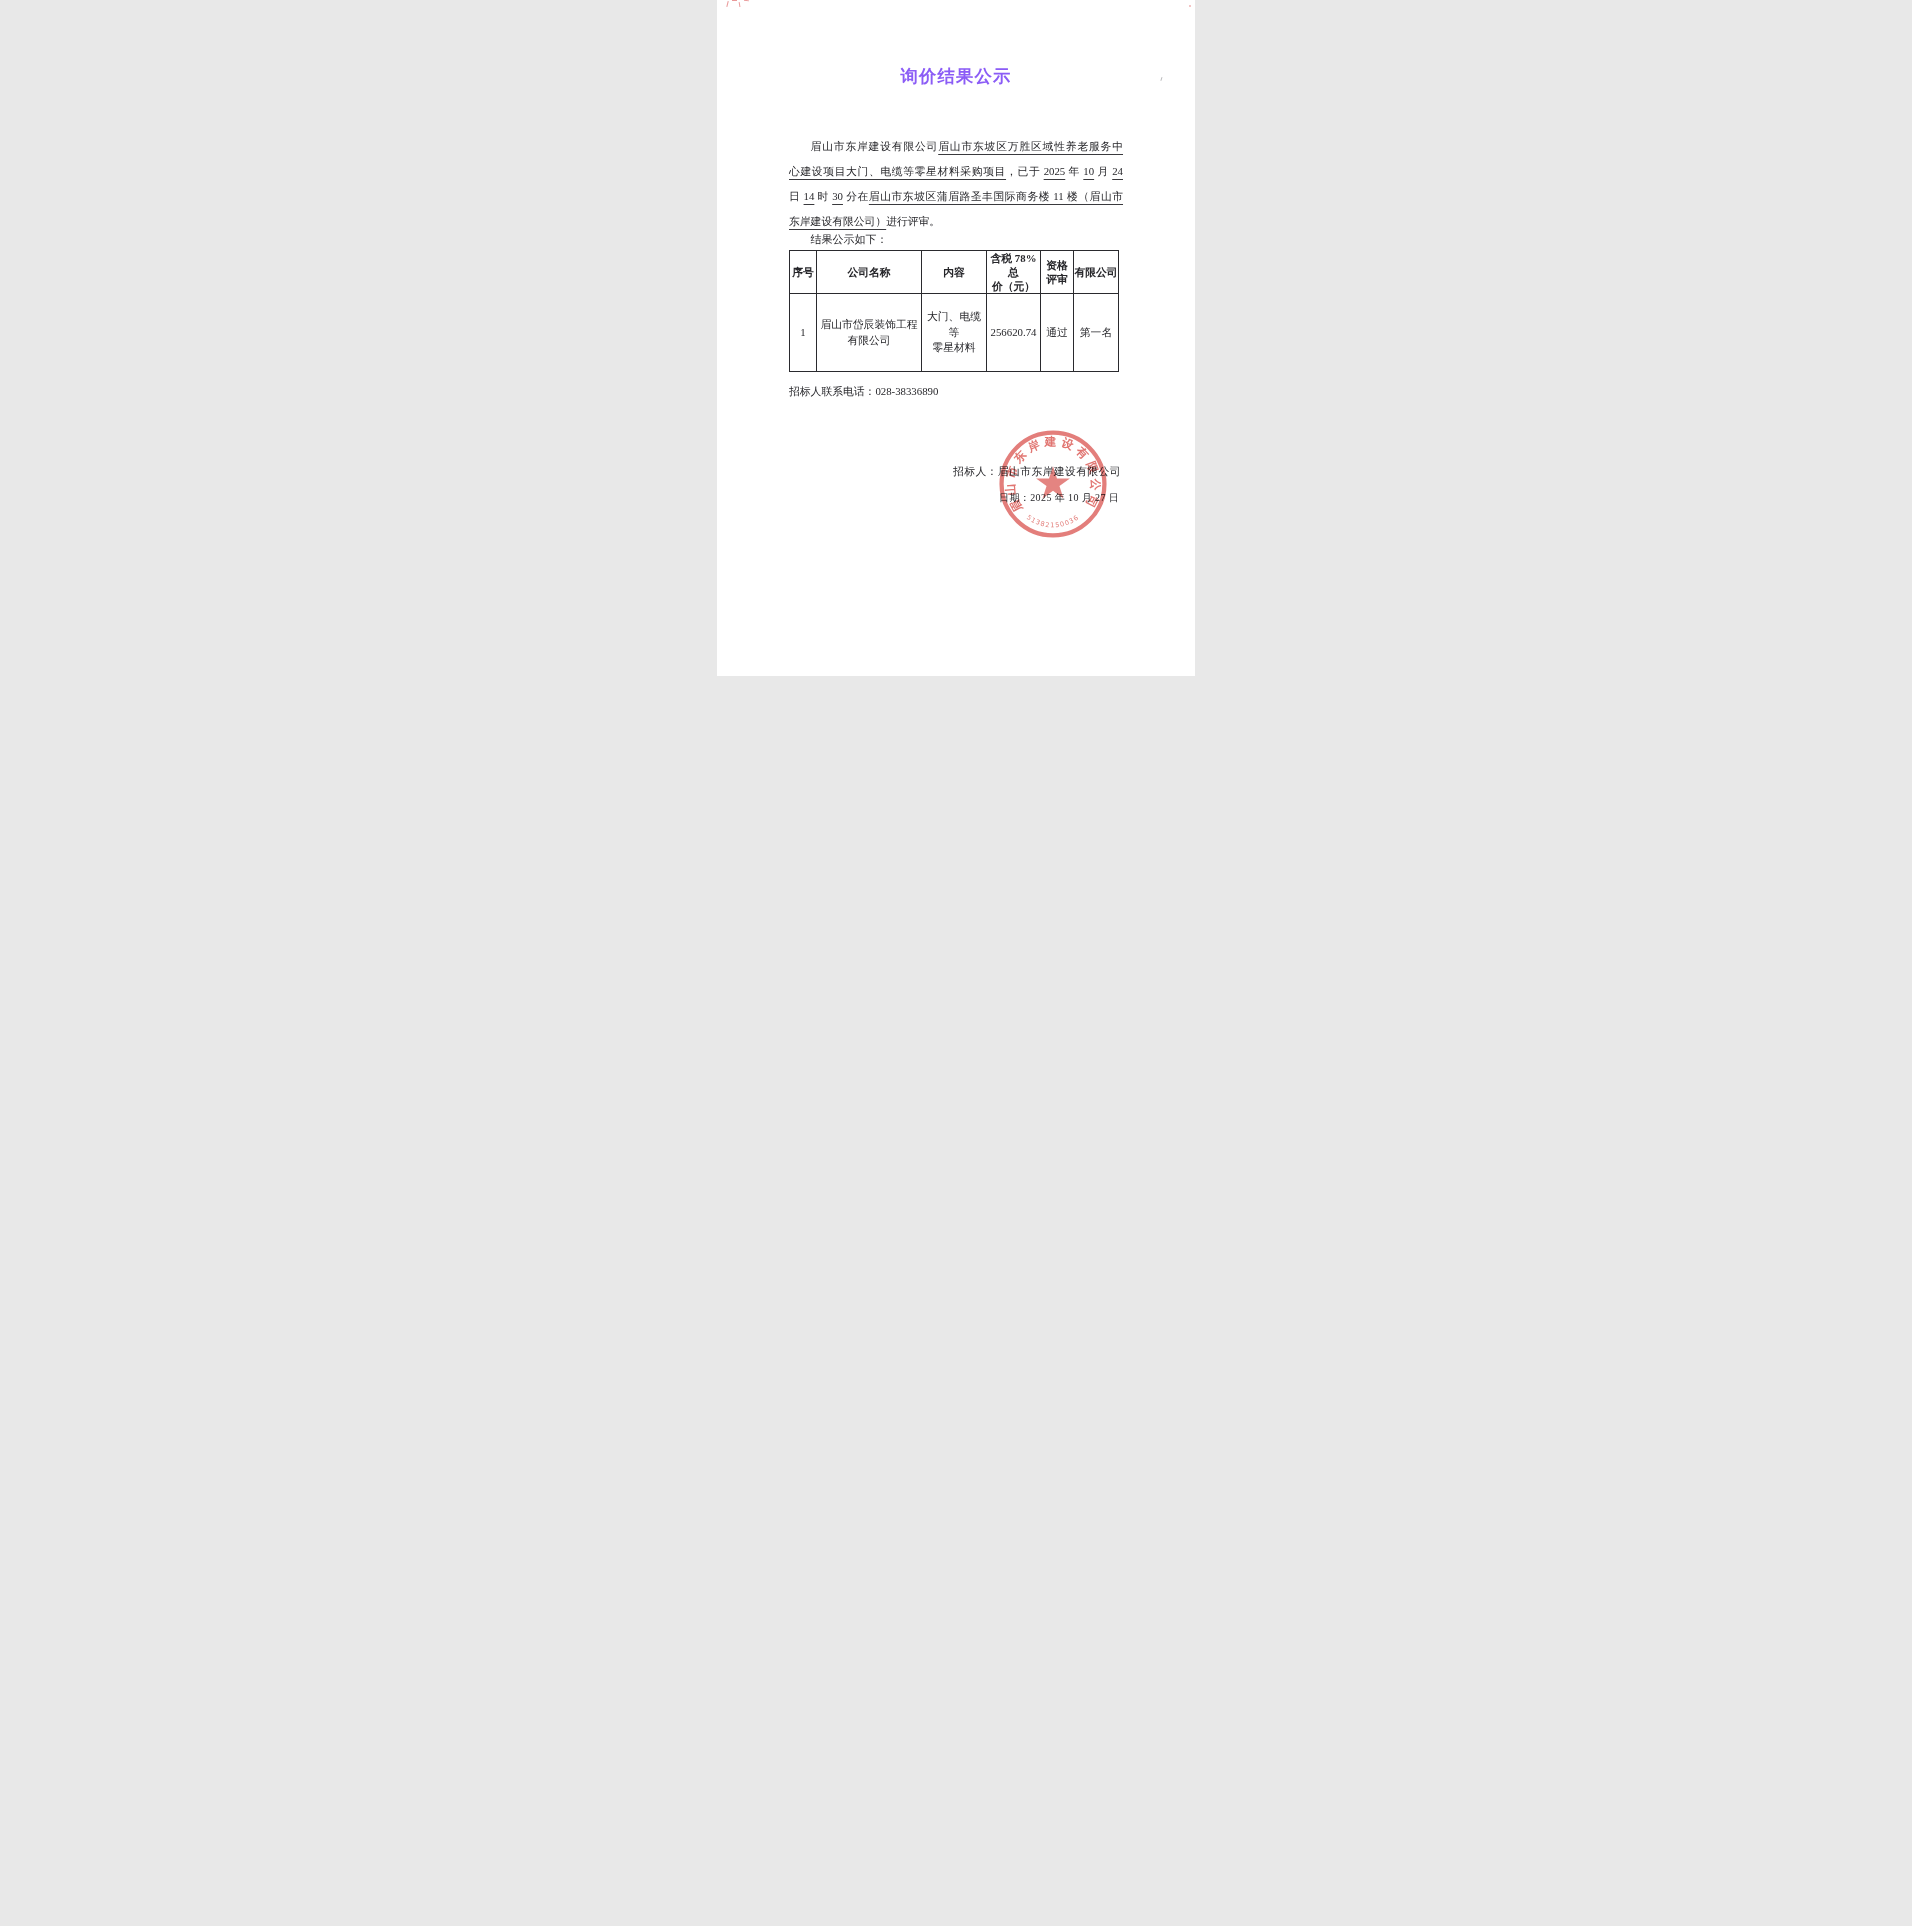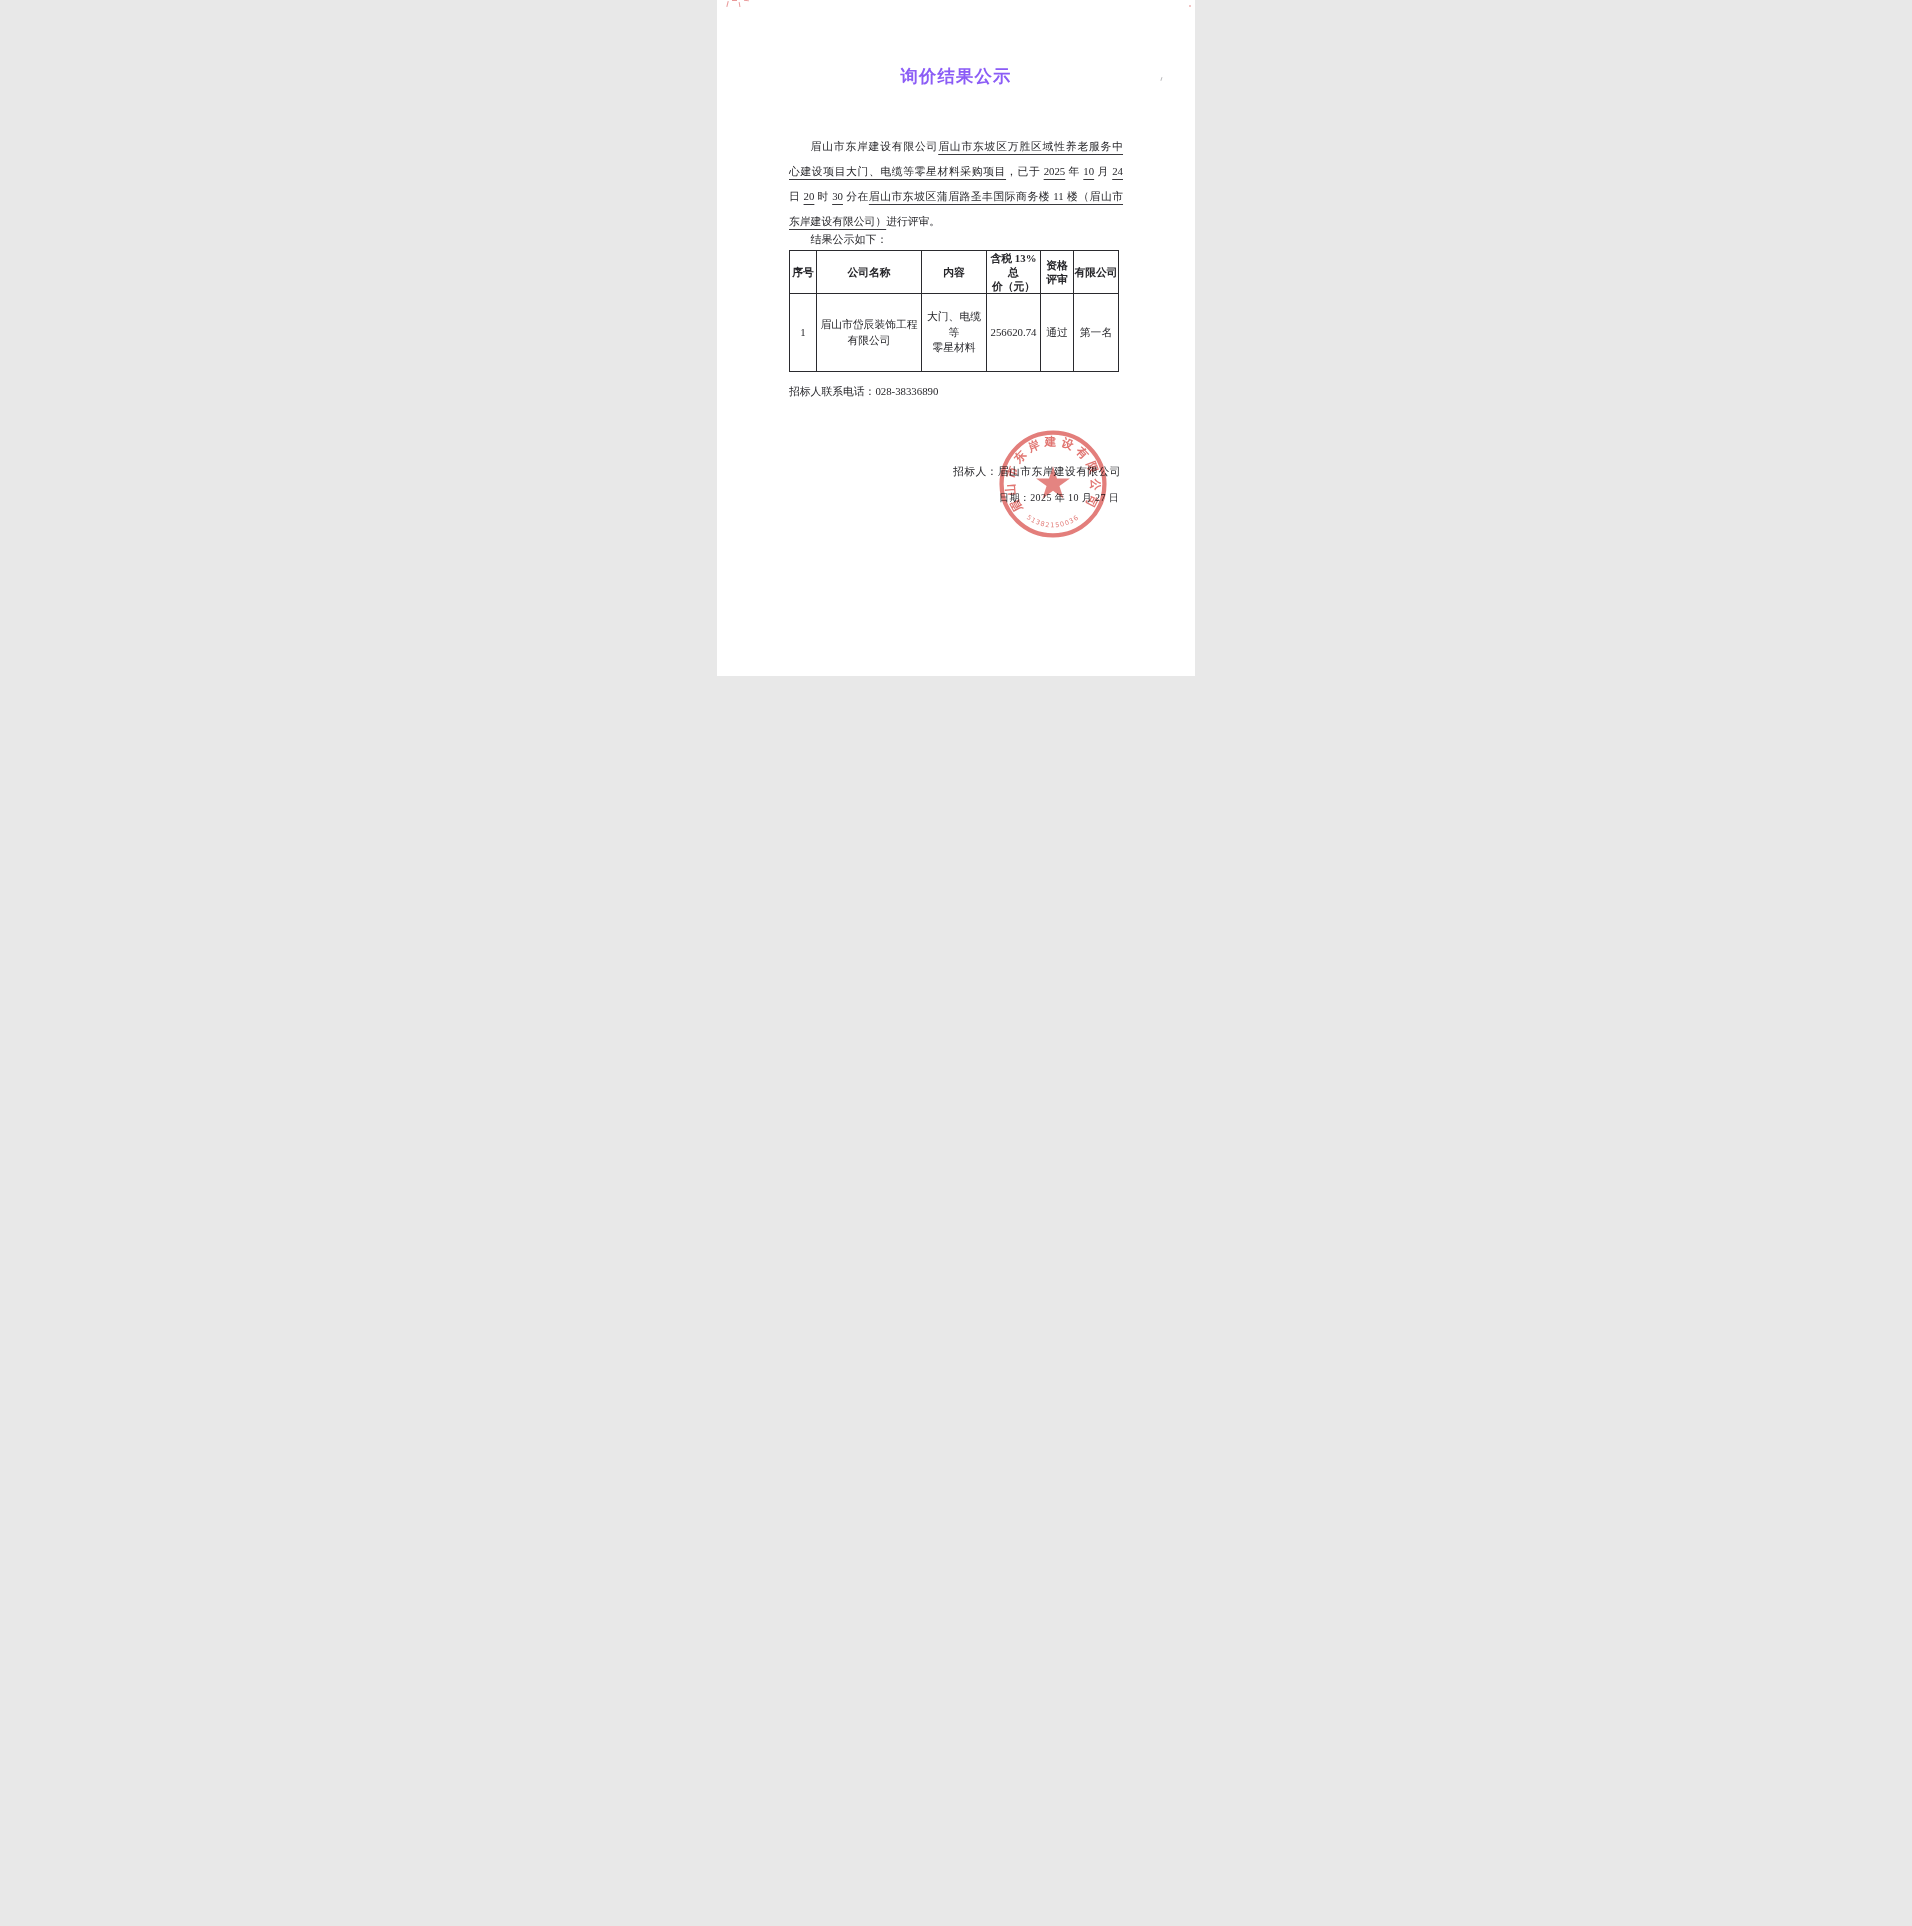--- a/index.html
+++ b/index.html
@@ -73,41 +73,41 @@
 </head>
 <body>
 
 <div class="page">
 
   <div class="title">询价结果公示</div>
 
   <div class="para" id="para">
       <div class="pline j ind"><span>眉山市东岸建设有限公司</span><span class="u">眉山市东坡区万胜区域性养老服务中</span></div>
       <div class="pline j"><span class="u">心建设项目大门、电缆等零星材料采购项目</span><span>，已于 </span><span class="u">2025</span><span> 年 </span><span class="u">10</span><span> 月 </span><span class="u">24</span></div>
-      <div class="pline j"><span>日 </span><span class="u">20</span><span> 时 </span><span class="u">30</span><span> 分在</span><span class="u">眉山市东坡区蒲眉路圣丰国际商务楼 11 楼（眉山市</span></div>
+      <div class="pline j"><span>日 </span><span class="u">14</span><span> 时 </span><span class="u">30</span><span> 分在</span><span class="u">眉山市东坡区蒲眉路圣丰国际商务楼 11 楼（眉山市</span></div>
       <div class="pline"><span class="u">东岸建设有限公司）</span><span>进行评审。</span></div>
     </div>
 
   <div class="intro">结果公示如下：</div>
 
   <table class="tbl">
     <colgroup>
       <col style="width:27px">
         <col style="width:105px">
         <col style="width:65px">
       <col style="width:54px">
         <col style="width:33px">
         <col style="width:45px">
     </colgroup>
     <thead>
       <tr id="thr">
           <th>序号</th>
           <th>公司名称</th>
           <th>内容</th>
-          <th>含税 13%总
+          <th>含税 78%总
 价（元）</th>
           <th>资格
 评审</th>
           <th>有限公司</th>
         </tr>
     </thead>
     <tbody id="tbody">
         <tr>
           <td>1</td>
           <td>眉山市岱辰装饰工程

